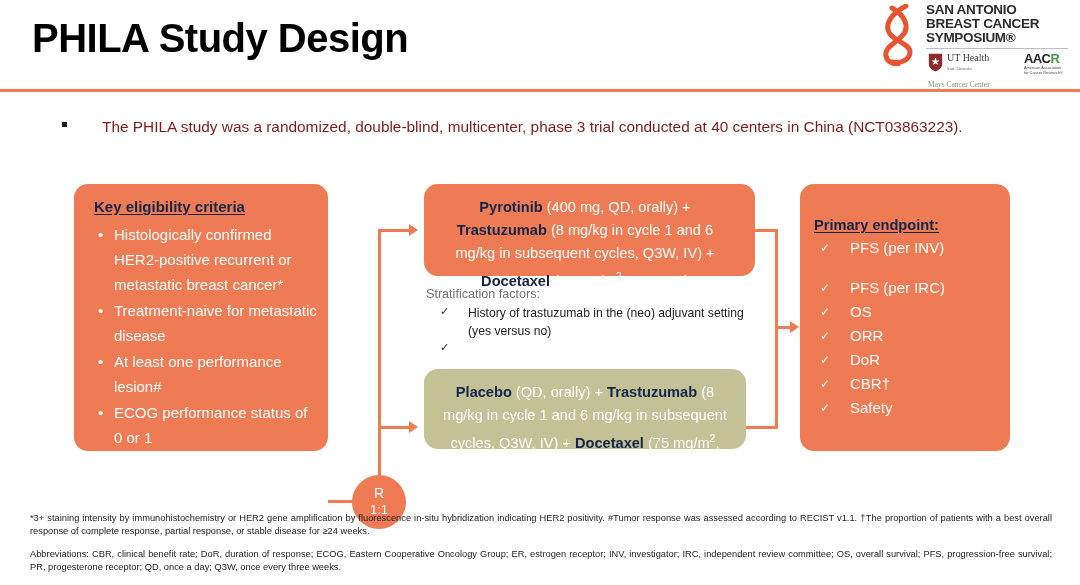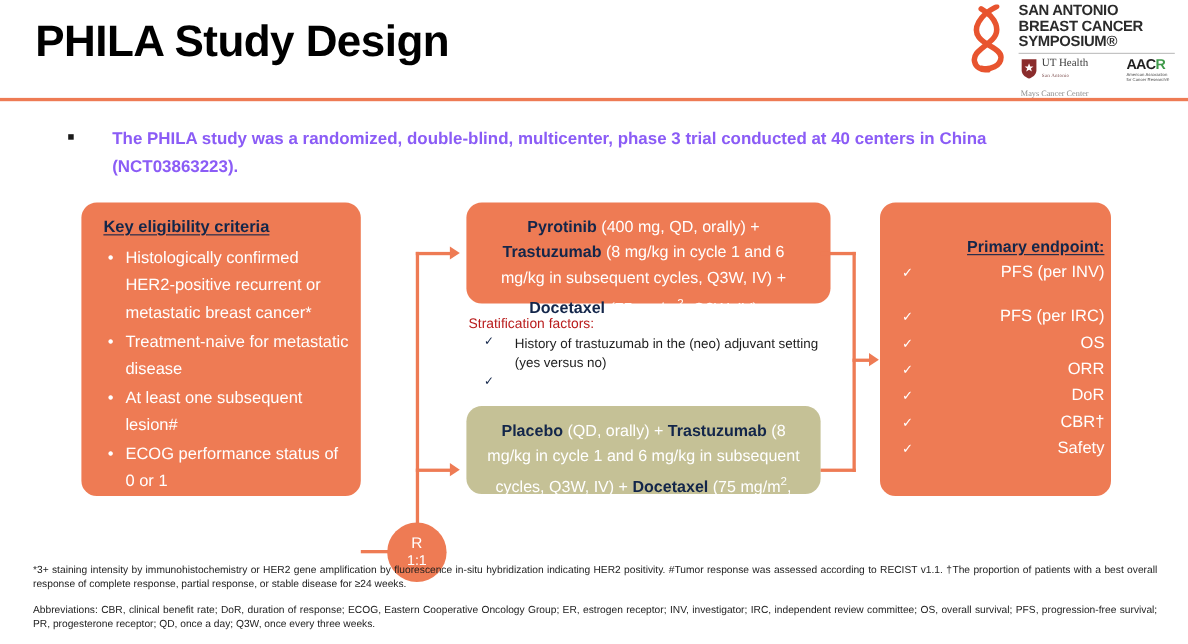--- a/index.html
+++ b/index.html
@@ -58,21 +58,21 @@
   #aacr-word .g { color: #3f9a4a; }
   #aacr-sub { font-size: 3.9px; color: #4a4a4a; line-height: 4.8px; margin-top: 1px; }
 
   
   #intro-row { position: absolute; left: 62px; top: 114px; width: 920px; }
   #intro-bullet {
     position: absolute; left: 0; top: 8px; width: 5px; height: 5px; background: #1a1a1a;
   }
   #intro-text {
     position: absolute; left: 40px; top: 0; width: 880px;
-    font-size: 15.4px; line-height: 25px; color: #8b5cf6; font-weight: bold;
+    font-size: 15.4px; line-height: 25px; color: #7f1d1d;
   }
 
   
   #diagram { position: absolute; left: 0; top: 180px; width: 1080px; height: 300px; }
 
   .box { position: absolute; border-radius: 14px; }
   .box-orange { background: #ee7b54; }
   .box-khaki  { background: #c5c196; }
 
   #eligibility-box { left: 74px; top: 4px; width: 254px; height: 267px; }
@@ -105,29 +105,29 @@
 
   #arm-top    { left: 424px; top: 4px;   width: 331px; height: 92px; }
   #arm-bottom { left: 424px; top: 189px; width: 322px; height: 80px; }
   .arm-text {
     position: absolute; left: 12px; top: 12px; width: 298px;
     text-align: center; font-size: 14.6px; line-height: 23px; color: #ffffff;
   }
   .arm-text .drug { font-weight: bold; color: #13264a; }
 
   #strat-block { position: absolute; left: 426px; top: 106px; width: 320px; }
-  #strat-title { font-size: 12.6px; color: #b91c1c; line-height: 17px; }
+  #strat-title { font-size: 12.6px; color: #737373; line-height: 17px; }
   .strat-item { position: relative; padding-left: 42px; }
   .strat-item .chk {
     position: absolute; left: 14px; top: 0; font-size: 11px; color: #13264a; line-height: 16px;
   }
   .strat-item .txt { font-size: 12.2px; line-height: 16px; color: #1d1d1d; }
 
   #endpoints-box { left: 800px; top: 4px; width: 210px; height: 267px; }
-  #endpoints-inner { position: absolute; left: 14px; top: 30px; width: 190px; text-align: right; }
+  #endpoints-inner { position: absolute; left: 14px; top: 30px; width: 190px; }
   .ep-heading {
     font-size: 14.6px; font-weight: bold; color: #13264a;
     text-decoration: underline; text-underline-offset: 2px; line-height: 22px;
   }
   .ep-item { position: relative; padding-left: 36px; }
   .ep-item .chk {
     position: absolute; left: 6px; top: 0; font-size: 12px; color: #ffffff; line-height: 24px;
   }
   .ep-item .txt { font-size: 15px; line-height: 24px; color: #ffffff; }
   .ep-gap { height: 16px; }
@@ -196,21 +196,21 @@
       <div class="elig-item">
         <span class="dot">•</span>
         <span class="txt">Histologically confirmed HER2-positive recurrent or metastatic breast cancer*</span>
       </div>
       <div class="elig-item">
         <span class="dot">•</span>
         <span class="txt">Treatment-naive for metastatic disease</span>
       </div>
       <div class="elig-item">
         <span class="dot">•</span>
-        <span class="txt">At least one subsequent lesion#</span>
+        <span class="txt">At least one performance lesion#</span>
       </div>
       <div class="elig-item">
         <span class="dot">•</span>
         <span class="txt">ECOG performance status of 0 or 1</span>
       </div>
       <div class="elig-item">
         <span class="dot">•</span>
         <span class="txt">Adequate organ function</span>
       </div>
     </div>

